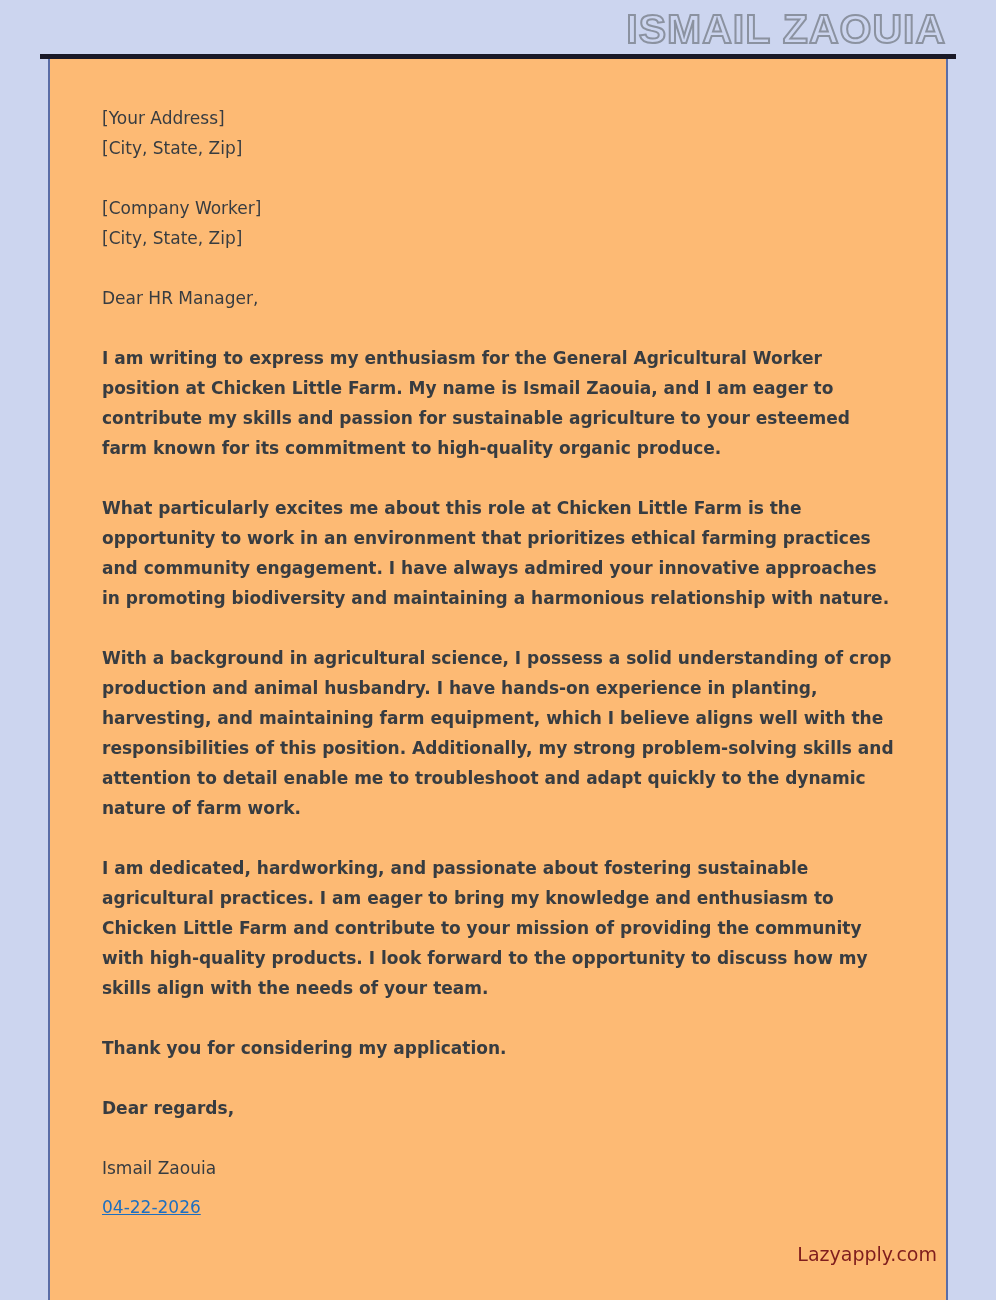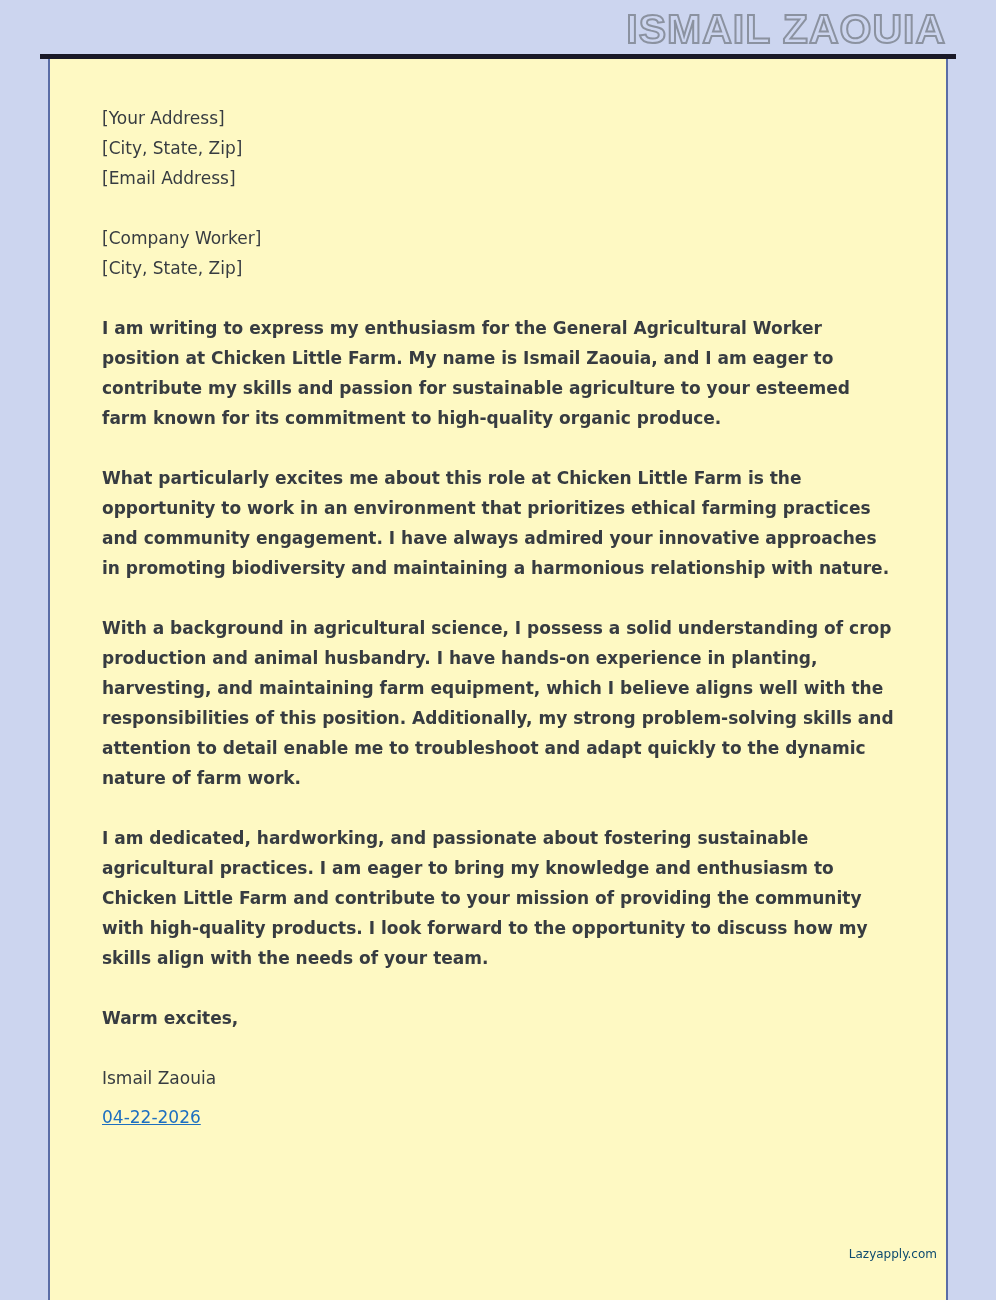--- a/index.html
+++ b/index.html
@@ -34,21 +34,21 @@
     width: 916px;
     height: 5px;
     background: #191927;
   }
   .page {
     position: absolute;
     top: 59px;
     left: 48px;
     width: 900px;
     bottom: 0;
-    background: #fef9c3;
+    background: #fdba74;
     border-left: 2px solid #5a6da6;
     border-right: 2px solid #5a6da6;
     box-sizing: border-box;
     padding: 44px 50px 0 52px;
     color: #373c41;
     font-size: 17px;
   }
   .line {
     line-height: 30px;
     white-space: nowrap;
@@ -69,53 +69,54 @@
     display: inline-block;
     line-height: 30px;
     color: #1d6fc0;
     text-decoration: underline;
     cursor: pointer;
   }
   .watermark {
     position: absolute;
     top: 1246px;
     right: 59px;
-    font-size: 12px;
-    color: #0c4a6e;
+    font-size: 19px;
+    color: #7f1d1d;
     line-height: 16px;
   }
 </style>
 </head>
 <body>
 
 <div class="header-name">ISMAIL ZAOUIA</div>
 
 <div class="top-rule"></div>
 
 <div class="page">
 
   <div class="block">
     <div class="line">[Your Address]</div>
     <div class="line">[City, State, Zip]</div>
-    <div class="line">[Email Address]</div>
   </div>
 
   <div class="block">
     <div class="line">[Company Worker]</div>
     <div class="line">[City, State, Zip]</div>
   </div>
 
+  <div class="block line">Dear HR Manager,</div>
 
   <p class="para">I am writing to express my enthusiasm for the General Agricultural Worker position at Chicken Little Farm. My name is Ismail Zaouia, and I am eager to contribute my skills and passion for sustainable agriculture to your esteemed farm known for its commitment to high-quality organic produce.</p>
   <p class="para">What particularly excites me about this role at Chicken Little Farm is the opportunity to work in an environment that prioritizes ethical farming practices and community engagement. I have always admired your innovative approaches in promoting biodiversity and maintaining a harmonious relationship with nature.</p>
   <p class="para">With a background in agricultural science, I possess a solid understanding of crop production and animal husbandry. I have hands-on experience in planting, harvesting, and maintaining farm equipment, which I believe aligns well with the responsibilities of this position. Additionally, my strong problem-solving skills and attention to detail enable me to troubleshoot and adapt quickly to the dynamic nature of farm work.</p>
   <p class="para">I am dedicated, hardworking, and passionate about fostering sustainable agricultural practices. I am eager to bring my knowledge and enthusiasm to Chicken Little Farm and contribute to your mission of providing the community with high-quality products. I look forward to the opportunity to discuss how my skills align with the needs of your team.</p>
 
+  <p class="para">Thank you for considering my application.</p>
 
-  <p class="para">Warm excites,</p>
+  <p class="para">Dear regards,</p>
 
   <div class="signature-line">Ismail Zaouia</div>
 
   <a class="date-link">04-22-2026</a>
 
 </div>
 
 <div class="watermark">Lazyapply.com</div>
 
 </body></html>

